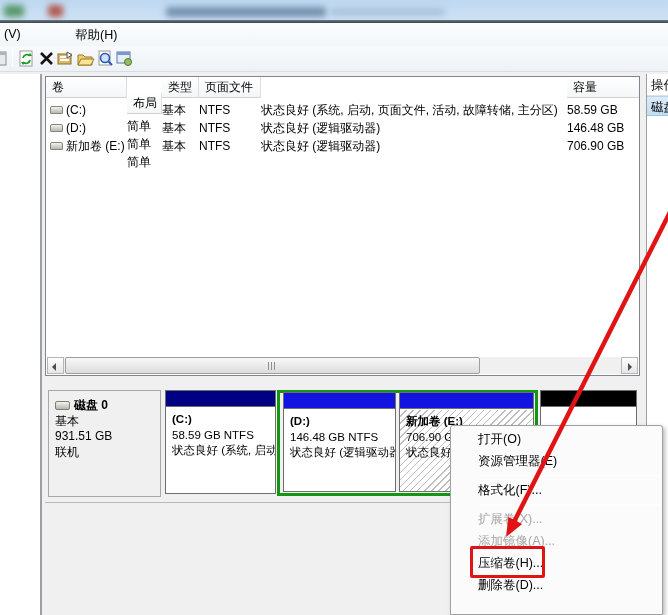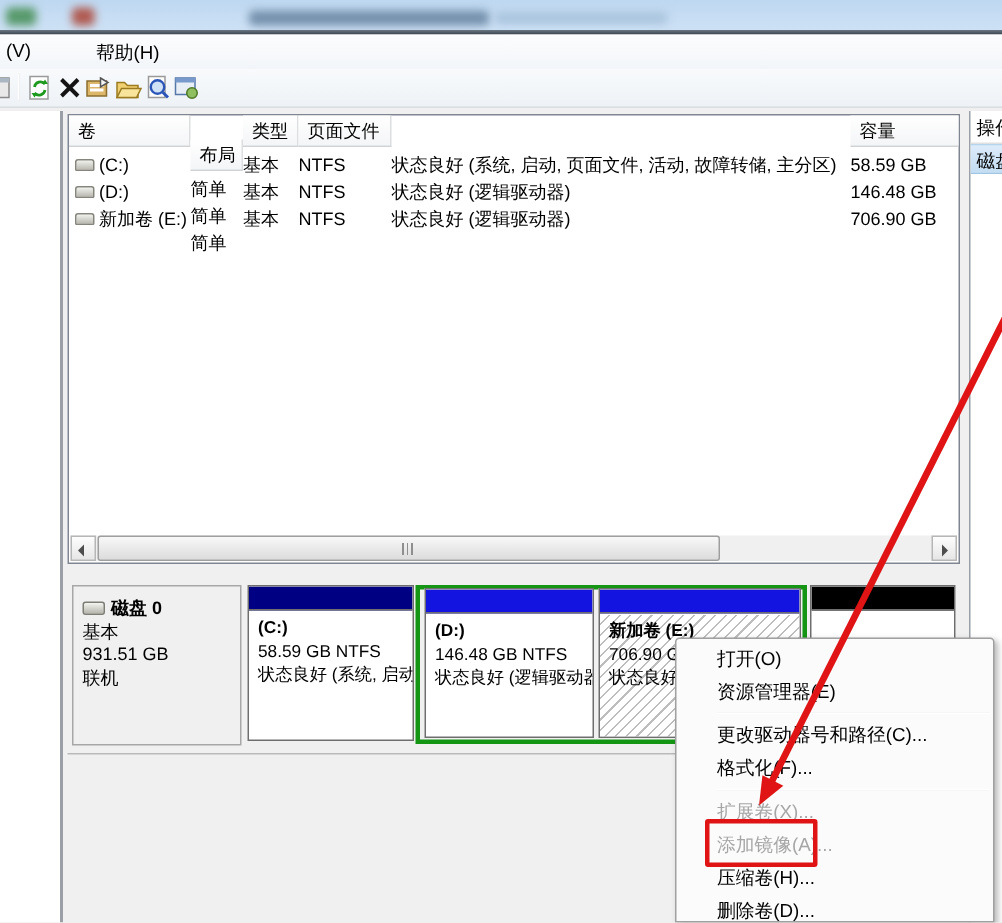--- a/index.html
+++ b/index.html
@@ -14,21 +14,21 @@
   #blur-strip { left:0; top:0; width:668px; height:22px;
     background:linear-gradient(#bed8f1,#cfe2f5); overflow:hidden; }
   #blur-strip .blob { position:absolute; filter:blur(3px); border-radius:3px; }
   #window-top-edge { left:0; top:20px; width:668px; height:3px;
     background:linear-gradient(#6b7884,#39444d); }
 
   
   #menubar { left:0; top:23px; width:668px; height:23px;
     background:linear-gradient(#fcfdfe,#f2f5f9); font-size:12.5px; }
   #menubar span { position:absolute; top:4px; }
-  #menu-view { left:4px; } #menu-help { left:64px; }
+  #menu-view { left:4px; } #menu-help { left:75px; }
 
   
   #toolbar { left:0; top:46px; width:668px; height:26px;
     background:linear-gradient(#f8fafc,#eef2f6);
     border-bottom:1px solid #d9dde1; }
   .tbtn { position:absolute; top:3px; width:19px; height:19px; }
   .tsep { position:absolute; top:3px; left:12px; width:1px; height:18px;
     background:#c3c7cb; border-right:1px solid #fff; }
 
   
@@ -279,21 +279,20 @@
 <div id="part-un" class="part abs">
   <div class="stripe"></div>
 </div>
 
 <div id="disk-row-underline" class="abs"></div>
 
 <div id="context-menu" class="abs">
   <div class="mi">打开(O)</div>
   <div class="mi">资源管理器(E)</div>
   <div class="msep"></div>
-  <div class="mi">更改驱动器号和路径(C)...</div>
   <div class="mi">格式化(F)...</div>
   <div class="msep"></div>
   <div class="mi disabled">扩展卷(X)...</div>
   <div class="mi disabled">添加镜像(A)...</div>
   <div class="mi">压缩卷(H)...</div>
   <div class="mi">删除卷(D)...</div>
 </div>
 
 <div id="shrink-red-box" class="abs"></div>
 <svg id="arrow-svg" class="abs">

